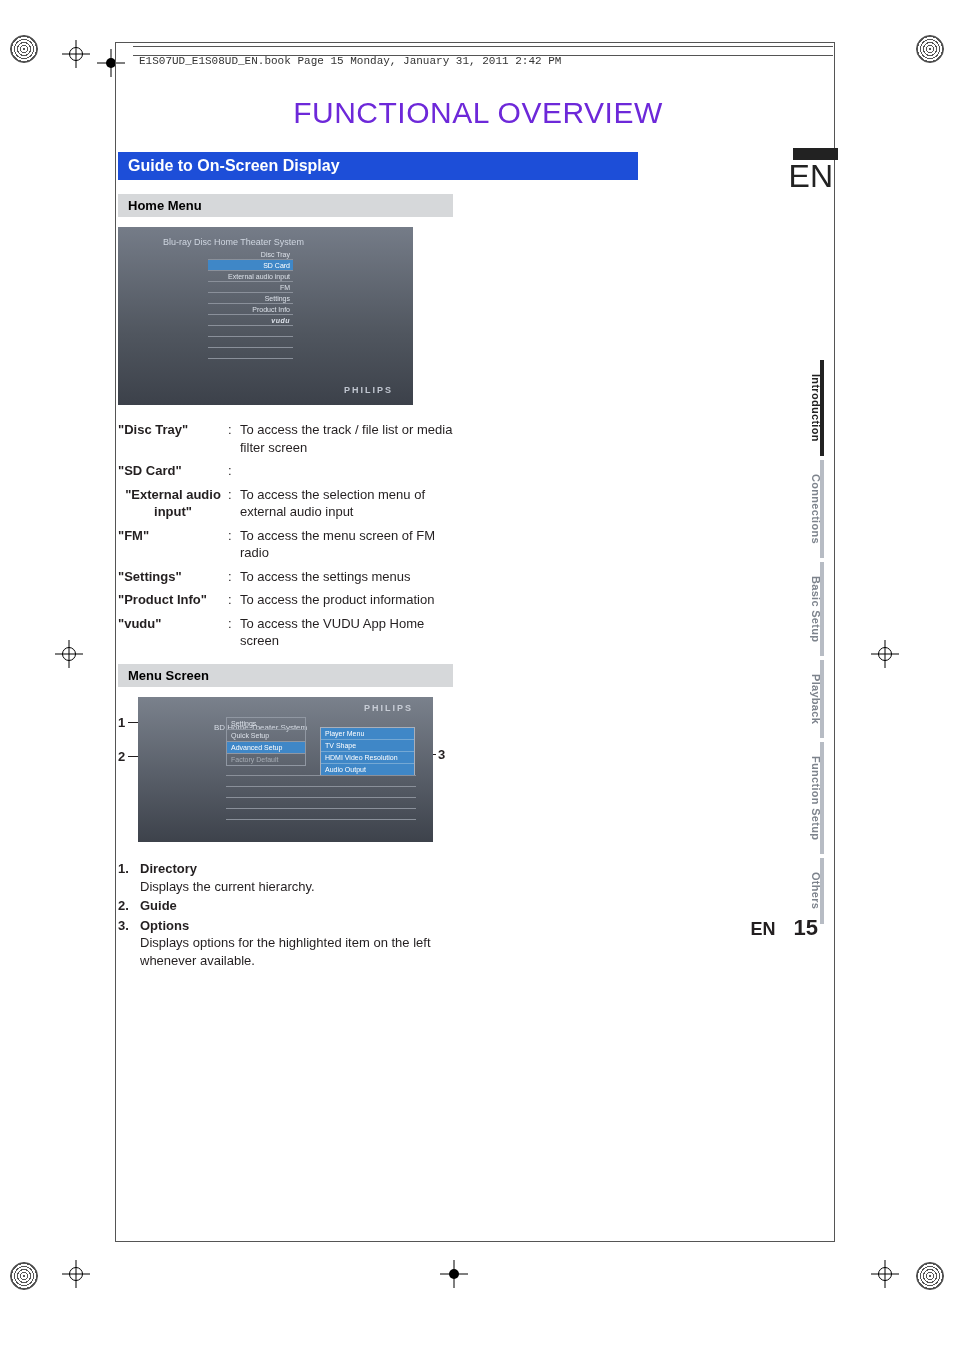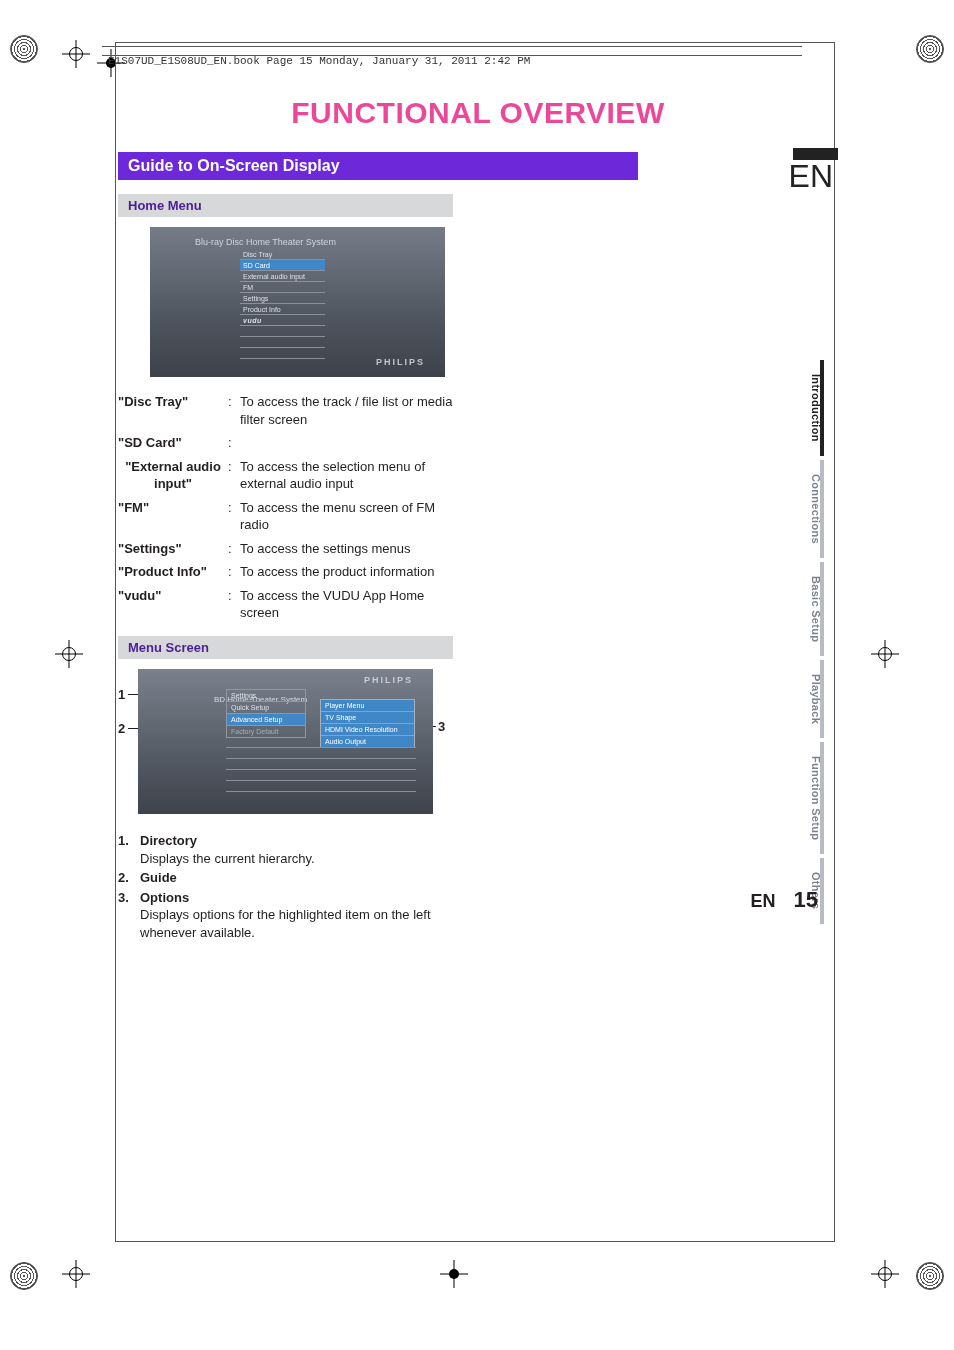--- a/index.html
+++ b/index.html
@@ -29,21 +29,21 @@
   .reg-mark.solid .ring { background:#000; width:10px; height:10px; border:none;}
 
   .page-frame {
     position: absolute;
     left: 115px; top: 42px;
     width: 720px; height: 1200px;
     border: 1px solid #555;
   }
   .running-head {
     position: absolute;
-    left: 108px; top: 55px;
+    left: 139px; top: 55px;
     font-family: "Courier New", monospace;
     font-size: 11px;
     color: #333;
   }
   .running-head .line {
     display:inline-block;
     border-top:1px solid #555;
     border-bottom:1px solid #555;
     height:10px; width:700px;
     position:absolute; left:-6px; top:-9px;
@@ -51,37 +51,37 @@
 
   .content {
     position:absolute;
     left: 118px; top: 90px;
     width: 720px;
   }
 
   h1.title {
     text-align: center;
     font-size: 30px;
-    font-weight: 700;
+    font-weight: 400;
     letter-spacing: .5px;
-    color: #ec4899;
+    color: #6d28d9;
     margin: 6px 0 22px;
   }
 
   .section-bar {
-    background: #6d28d9;
+    background: #1d4ed8;
     color: #fff;
     font-weight: 700;
     font-size: 16px;
     padding: 5px 10px;
     width: 520px;
   }
   .subsection-bar {
     background: #d6d8da;
-    color: #4c1d95;
+    color: #000000;
     font-weight: 700;
     font-size: 13px;
     padding: 4px 10px;
     margin: 14px 0 10px;
     width: 335px;
   }
 
   .body-text {
     font-size: 13px;
     line-height: 1.4;
@@ -98,26 +98,26 @@
     content:""; position:absolute; left:0; top:4px; width:12px; height:6px; background:#231f20;
   }
   .home-icon::after{
     content:""; position:absolute; left:-1px; top:-2px;
     border-left:7px solid transparent; border-right:7px solid transparent;
     border-bottom:6px solid #231f20;
   }
 
   
   .tv-home {
-    width: 295px; height: 150px;
-    margin-left: 32px;
+    width: 295px; height: 178px;
     background: linear-gradient(#757c88, #50565f 60%, #3c414a);
     position: relative;
     font-size: 8px;
     color: #dbe0e8;
+    text-align: right;
   }
   .tv-home .hdr {
     position:absolute; left:45px; top:10px;
     font-size: 9px; color:#cfd6e0;
   }
   .tv-home .menu-col {
     position:absolute; left:90px; top:22px; width:85px;
   }
   .tv-home .menu-col .row {
     border-bottom:1px solid #8a909a;

